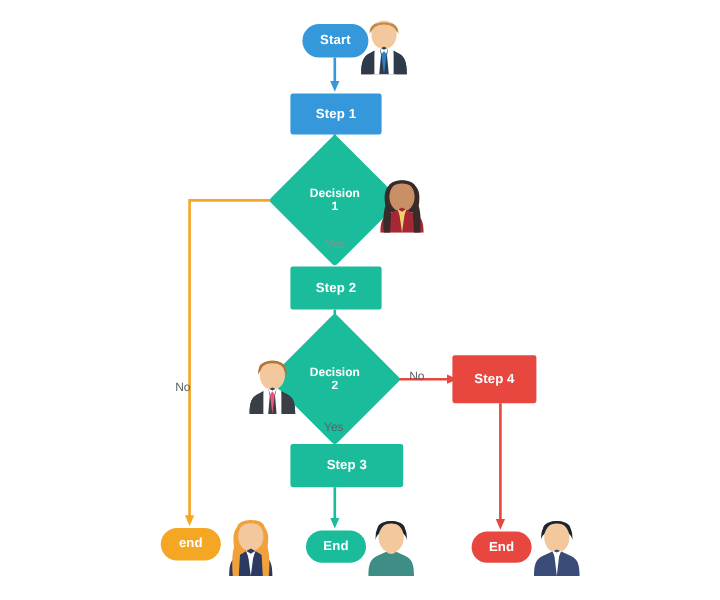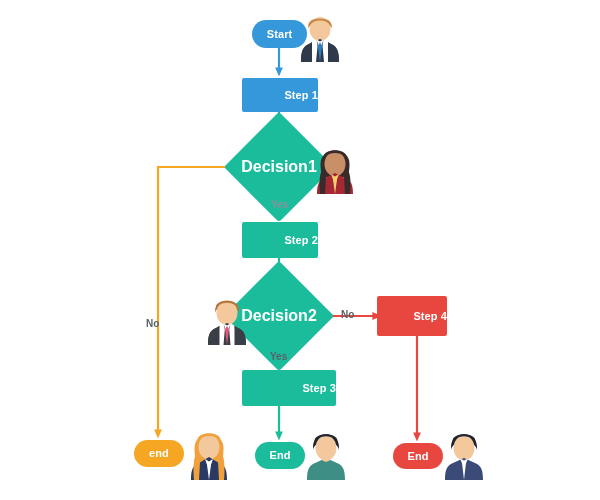--- a/index.html
+++ b/index.html
@@ -21,43 +21,43 @@
     color:#ffffff;
     font-size:11px;
     font-weight:bold;
     line-height:1.15;
     text-align:center;
     letter-spacing:.1px;
     box-sizing:border-box;
     z-index:4;
   }
   .pill{border-radius:999px;}
-  .rect{border-radius:2px;justify-content:flex-end;}
+  .rect{border-radius:2px;}
   .diamond-wrap{position:absolute;z-index:4;}
   .diamond-shape{
     position:absolute;left:0;top:0;width:100%;height:100%;
     transform:rotate(45deg);
     border-radius:3px;
   }
   .diamond-label{
     position:absolute;left:0;top:0;width:100%;height:100%;
     display:flex;align-items:center;justify-content:center;
-    flex-direction:row;
-    color:#fff;font-size:16px;font-weight:bold;line-height:1.1;
+    flex-direction:column;
+    color:#fff;font-size:10px;font-weight:bold;line-height:1.1;
     text-align:center;z-index:2;
   }
 
   
   .edge-label{
     position:absolute;
     font-size:10px;
     color:#8a9199;
     z-index:5;
     white-space:nowrap;
-    font-weight:bold;
+    font-weight:normal;
   }
   .edge-label.dark{color:#5b6167;text-align:right;}
 
   
   .avatar{position:absolute;z-index:6;}
 </style>
 </head>
 <body>
 
 <div id="canvas">

